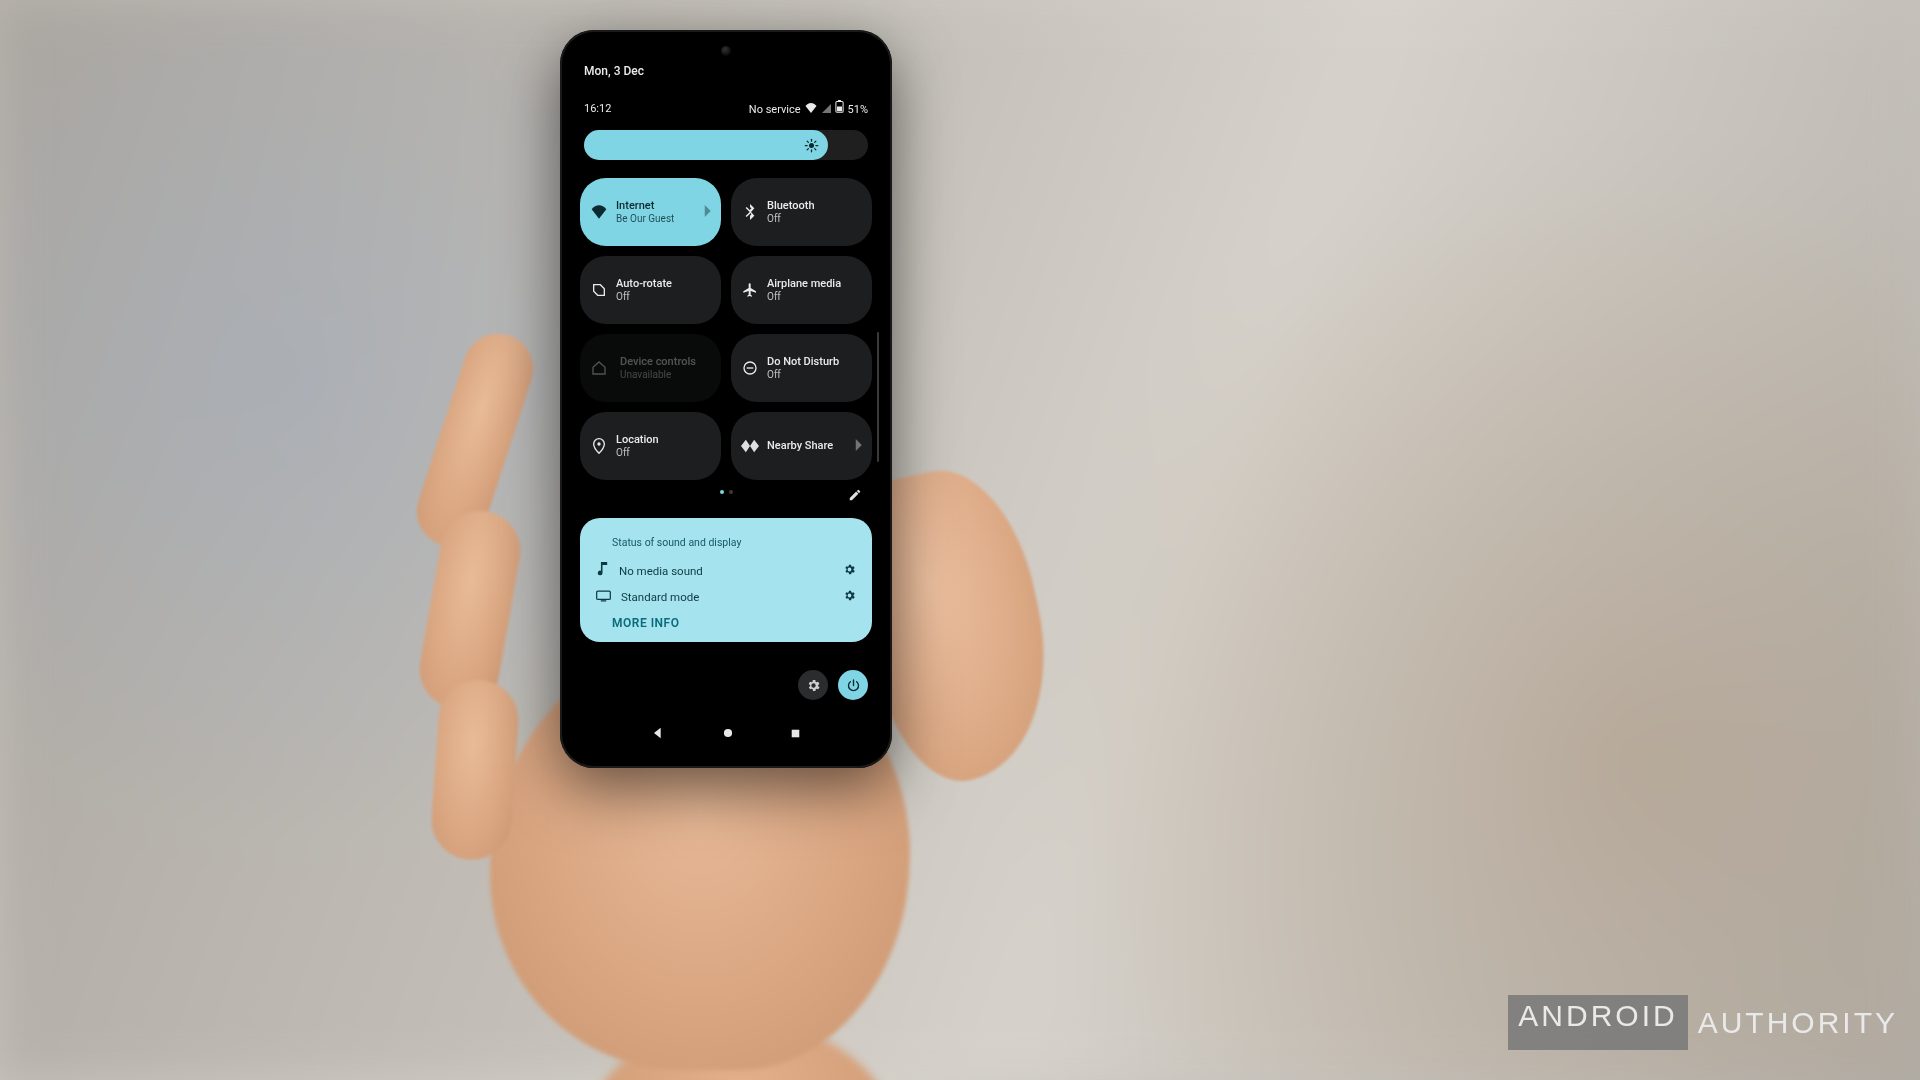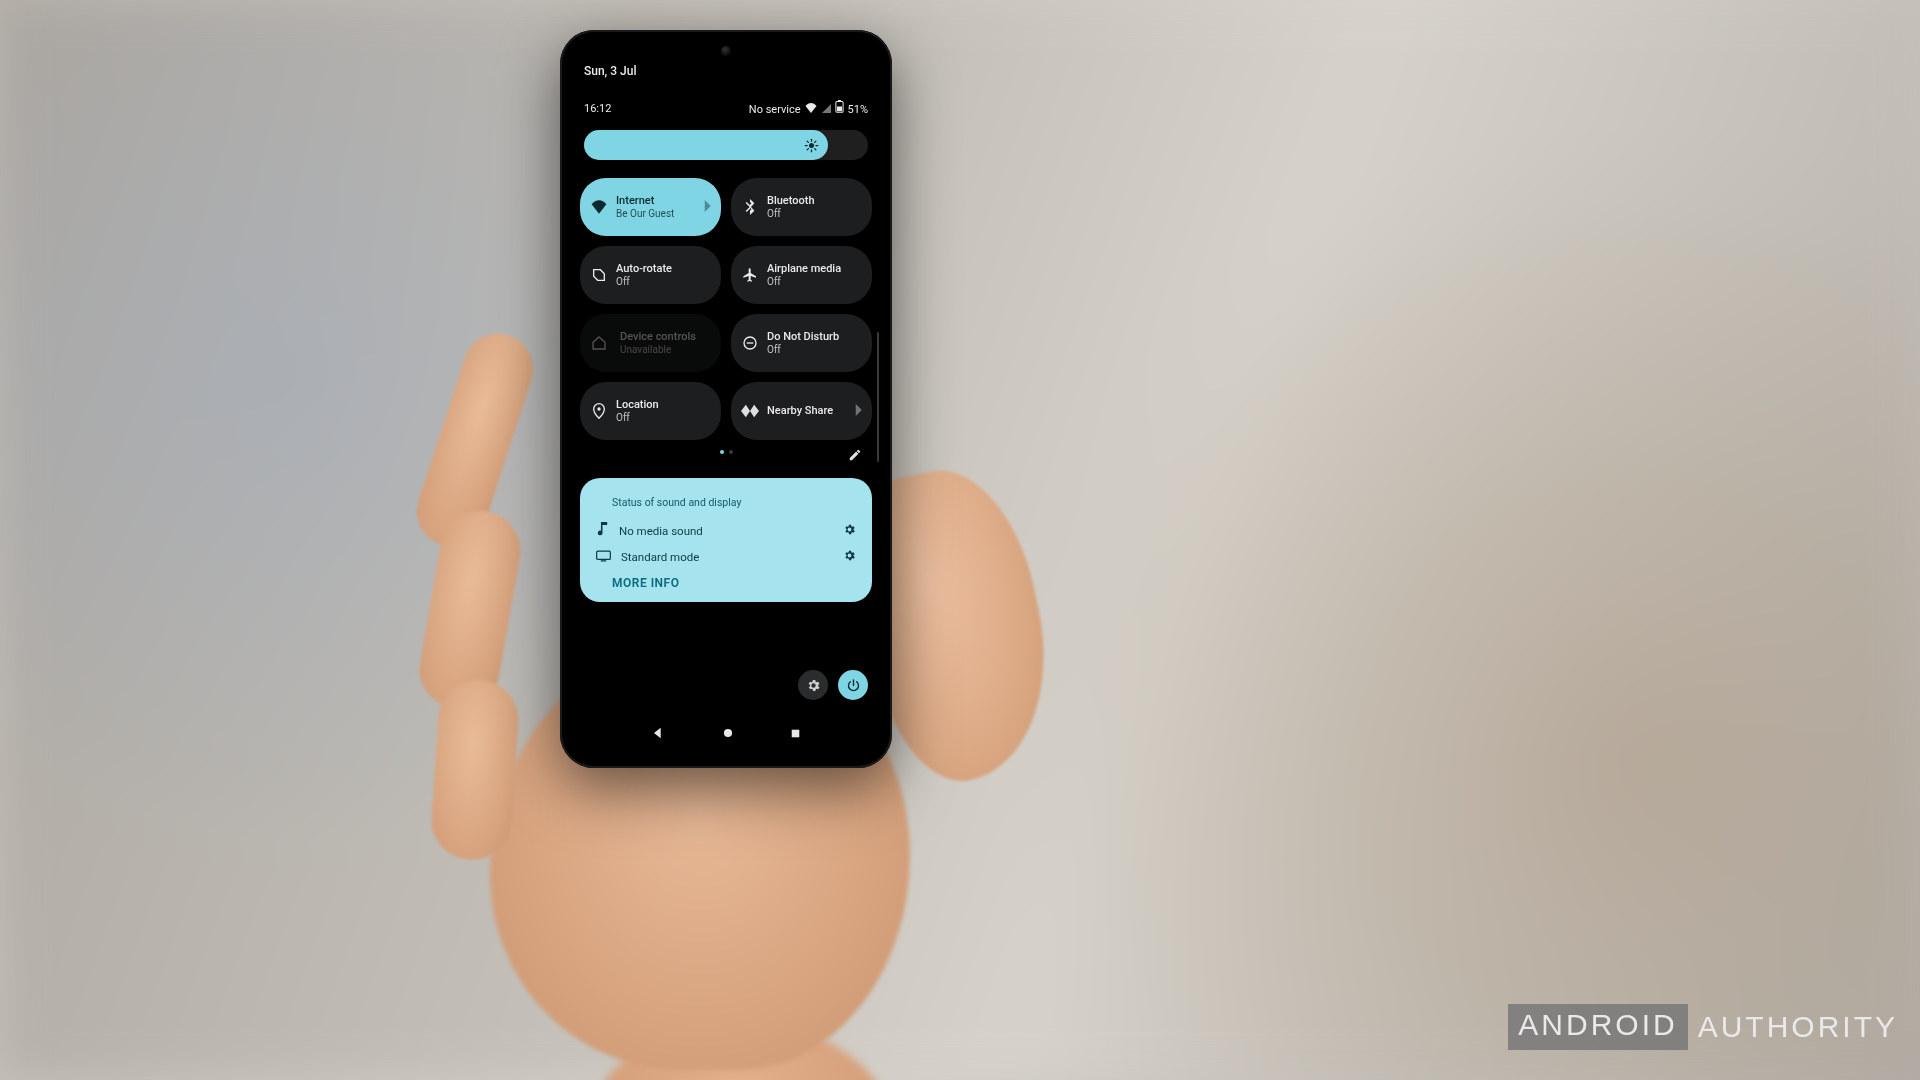--- a/index.html
+++ b/index.html
@@ -18,21 +18,21 @@
     filter: blur(22px);
   }
   .watermark {
     position: absolute; right: 22px; bottom: 30px;
     color: #e9e9e9; font-size: 30px; letter-spacing: 3px;
     font-weight: 300; font-family: "Segoe UI", sans-serif;
     display: flex; align-items: center; gap: 10px;
   }
   .watermark .boxed {
     background: rgba(120,120,120,.85);
-    padding: 4px 10px 8px 10px;
+    padding: 4px 10px 17px 10px;
     font-weight: 500;
   }
   
   .hand {
     position: absolute;
     left: 430px; top: 260px;
     width: 620px; height: 840px;
     pointer-events: none;
   }
   .palm {
@@ -119,21 +119,21 @@
 
   .tiles {
     margin: 18px 10px 0 10px;
     display: grid;
     grid-template-columns: 1fr 1fr;
     gap: 10px;
   }
   .tile {
     background: #1c1e1f;
     border-radius: 26px;
-    height: 58px;
+    height: 68px;
     display: flex; align-items: center;
     padding: 0 10px;
     gap: 8px;
     position: relative;
   }
   .tile.active { background: #7fd5e3; color: #0a2a30; }
   .tile.disabled { opacity: .35; gap: 12px; }
   .tile .t-icon { width: 18px; display:flex; justify-content:center; color: inherit; }
   .tile .t-text { display:flex; flex-direction:column; line-height:1.15; }
   .tile .t-title { font-size: 11px; font-weight: 500; }
@@ -193,21 +193,21 @@
   <div class="finger f2"></div>
   <div class="finger f3"></div>
   <div class="thumb"></div>
 </div>
 
 <div class="phone">
   <div class="screen">
     <div class="camera-dot"></div>
 
     <div class="row pad date-row">
-      <span>Sun, 3 Jul</span>
+      <span>Mon, 3 Dec</span>
     </div>
 
     <div class="row pad status-row">
       <span>16:12</span>
       <span class="status-right">
         <span>No service</span>
         <span>
           <svg width="12" height="10" viewBox="0 0 24 20">
               <path fill="currentColor" d="M12 20L1 6C4 2 8 0 12 0s8 2 11 6z"></path>
             </svg>

